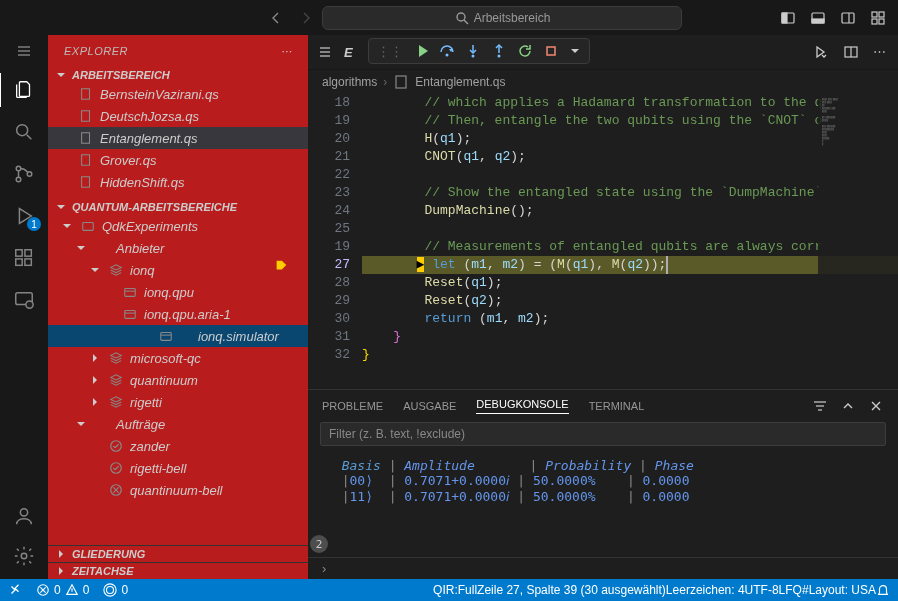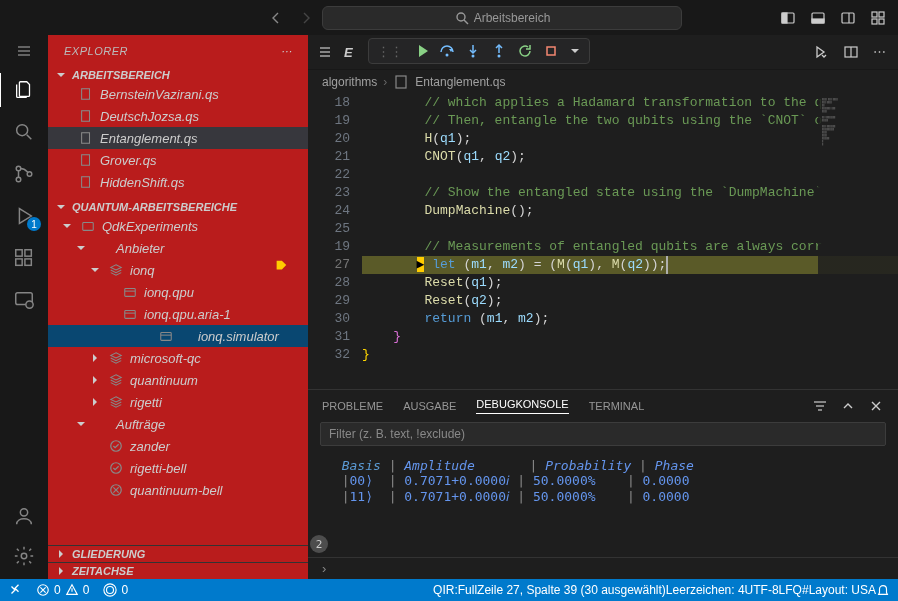--- a/index.html
+++ b/index.html
@@ -143,21 +143,21 @@
   .debug-toolbar .grip { color:#666; cursor:grab;}
   .tab-right { margin-left: auto; display:flex; gap:14px; padding-right:12px; color:#ccc;}
   .breadcrumb {
     padding: 4px 14px;
     font-size: 12px;
     color: #a0a0a0;
     display: flex; align-items: center; gap: 6px;
   }
   .code-area { flex: 1; display:flex; min-height:0; position:relative; font-family: Consolas, "Courier New", monospace; font-size: 13px; line-height: 18px;}
   .gutter { width: 54px; text-align: right; padding-right: 12px; color: #6e7681; }
-  .gutter .current { color: #737373; font-family: Liberation Mono, monospace; }
+  .gutter .current { color: #c4b5fd; font-family: Liberation Mono, monospace; }
   .code-lines { flex:1; white-space: pre; overflow: hidden;}
   .hl-line { background: #5a5a28; display:inline-block; width:100%;}
   .bp-arrow {
     position:absolute;
     left:0; width:18px; height:18px;
     display:flex;align-items:center;justify-content:center;
     color:#ffcc00;
   }
   .tok-comment { color:#6a9955; }
   .tok-fn { color:#dcdcaa; }

